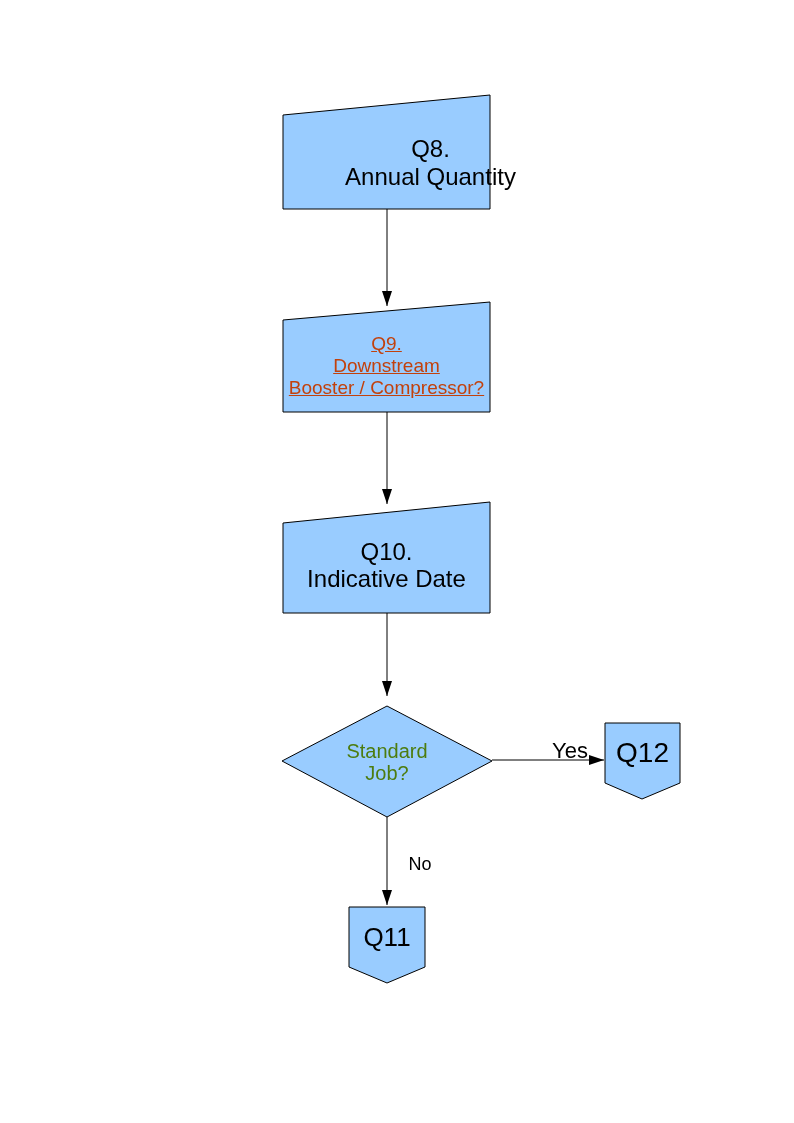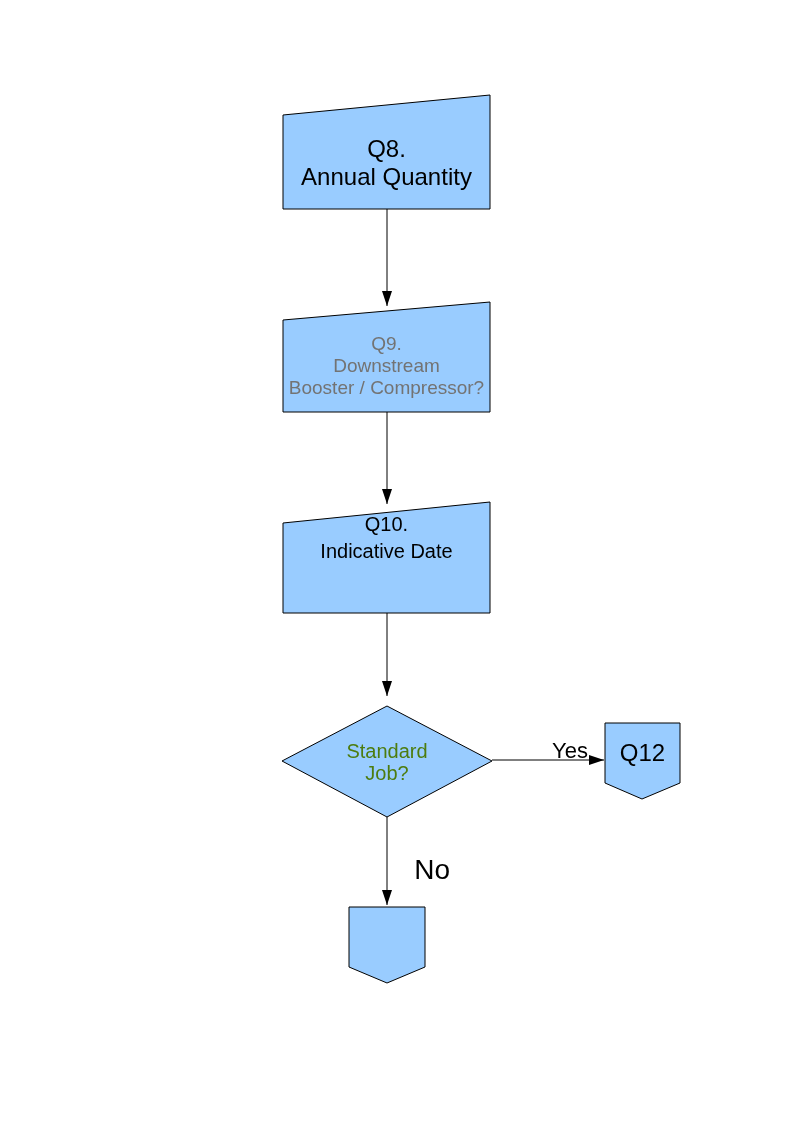--- a/index.html
+++ b/index.html
@@ -34,26 +34,26 @@
     white-space: pre-line;
     pointer-events: none;
   }
   .edge-label {
     position: absolute;
     white-space: pre;
     pointer-events: none;
   }
   .label-q8  { left: 283px; top: 117px; width: 207px; height: 92px; font-size: 24px; line-height: 28px; }
   .label-q9  { left: 283px; top: 320px; width: 207px; height: 92px; font-size: 19px; line-height: 22px; }
-  .label-q10 { left: 283px; top: 494px; width: 207px; height: 88px; font-size: 20px; line-height: 27px; }
+  .label-q10 { left: 283px; top: 521px; width: 207px; height: 88px; font-size: 24px; line-height: 27px; }
   .label-decision { left: 282px; top: 706px; width: 210px; height: 111px; font-size: 20px; line-height: 22px; }
-  .label-q12 { left: 605px; top: 723px; width: 75px; height: 60px; font-size: 24px; }
+  .label-q12 { left: 605px; top: 723px; width: 75px; height: 60px; font-size: 28px; }
   .label-q11 { left: 349px; top: 907px; width: 76px; height: 60px; font-size: 26px; }
   .label-yes { left: 508px; top: 738px; width: 80px; font-size: 22px; text-align: right; }
-  .label-no  { left: 390px; top: 854px; width: 60px; font-size: 28px; text-align: right; }
+  .label-no  { left: 390px; top: 854px; width: 60px; font-size: 18px; text-align: center; }
 </style>
 </head>
 <body style="background: rgb(255, 255, 255);">
 
 <div class="page" style="background: rgb(255, 255, 255);">
 
   <svg class="diagram-canvas" width="794" height="1123" viewBox="0 0 794 1123">
     <defs>
       <marker id="arrowhead" markerUnits="userSpaceOnUse" markerWidth="15" markerHeight="10" refX="15" refY="5" orient="auto">
         <path d="M0,0 L15,5 L0,10 Z" fill="#000000"></path>
@@ -67,27 +67,28 @@
     <line class="connector-line" x1="387" y1="817" x2="387" y2="905" marker-end="url(#arrowhead)" stroke="#000000"></line>
 
     <polygon class="node-shape" points="283,115 490,95 490,209 283,209" fill="#99CCFF" stroke="#000000"></polygon>
     <polygon class="node-shape" points="283,320 490,302 490,412 283,412" fill="#99CCFF" stroke="#000000"></polygon>
     <polygon class="node-shape" points="283,523 490,502 490,613 283,613" fill="#99CCFF" stroke="#000000"></polygon>
     <polygon class="node-shape" points="387,706 492,761 387,817 282,761" fill="#99CCFF" stroke="#000000"></polygon>
     <polygon class="node-shape" points="605,723 680,723 680,783 642,799 605,783" fill="#99CCFF" stroke="#000000"></polygon>
     <polygon class="node-shape" points="349,907 425,907 425,967 387,983 349,967" fill="#99CCFF" stroke="#000000"></polygon>
   </svg>
 
-  <div class="node-label label-q8" style="color: rgb(0, 0, 0);">Q8.
+  <div class="node-label label-q8" style="color: rgb(0, 0, 0); padding-left: 44px;">Q8.
 Annual Quantity</div>
-  <div class="node-label label-q9" style="color: #737373;">Q9.
+  <div class="node-label label-q9" style="color: #c2410c; text-decoration: underline;">Q9.
 Downstream
 Booster / Compressor?</div>
   <div class="node-label label-q10" style="color: rgb(0, 0, 0);">Q10.
 Indicative Date</div>
   <div class="node-label label-decision" style="color: #4d7c0f;">Standard
 Job?</div>
   <div class="node-label label-q12" style="color: rgb(0, 0, 0);">Q12</div>
+  <div class="node-label label-q11" style="color: rgb(0, 0, 0);">Q11</div>
 
   <div class="edge-label label-yes" style="color: rgb(0, 0, 0);">Yes</div>
   <div class="edge-label label-no" style="color: rgb(0, 0, 0);">No</div>
 
 </div>
 
 </body></html>

